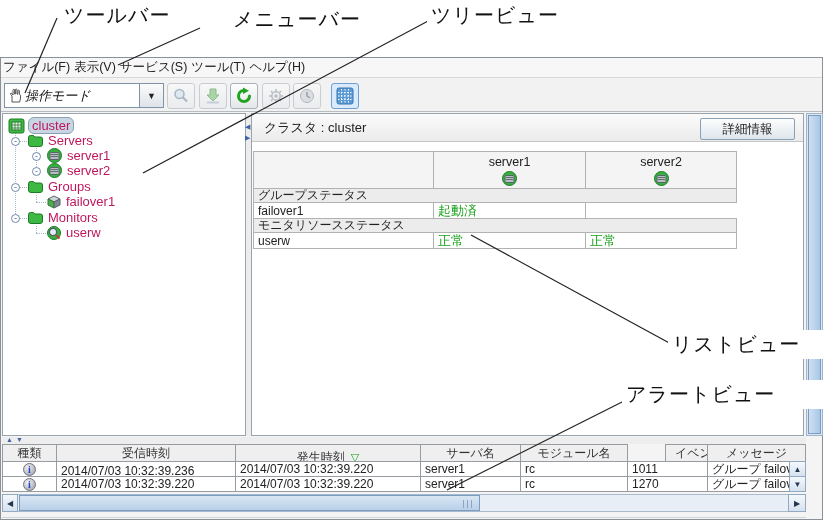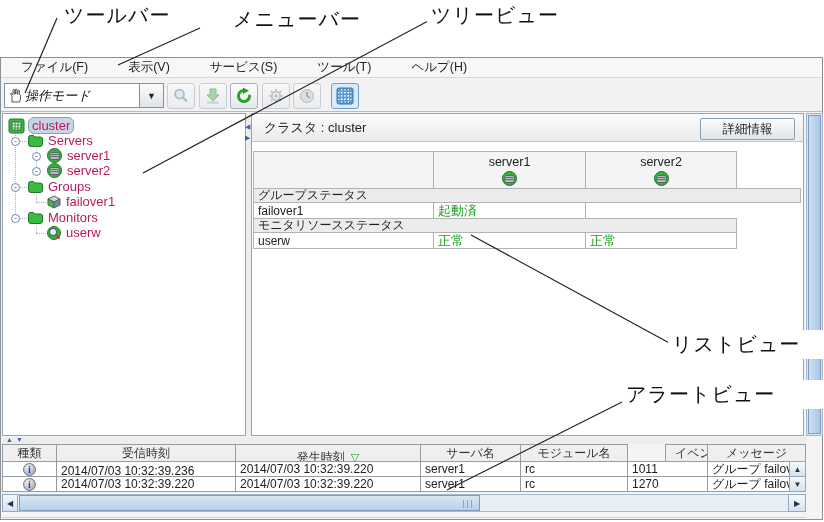--- a/index.html
+++ b/index.html
@@ -16,21 +16,21 @@
   .annot-lines { position:absolute; left:0; top:0; width:824px; height:522px; z-index:50; pointer-events:none; }
   .annot-label {
     position:absolute; z-index:60; background:#ffffff; color:#111;
     font-size:20px; letter-spacing:1px; white-space:nowrap; padding:1px 4px;
   }
 
   
   .win { position:absolute; left:0; top:57px; width:823px; height:463px; border:1px solid #8a9097; background:#f4f4f4; z-index:10; }
 
   .menubar { position:absolute; left:1px; top:58px; width:821px; height:20px; background:#f7f7f7; border-bottom:1px solid #d8d8d8; display:flex; align-items:center; z-index:11; }
-  .menu-item { font-size:12.5px; color:#222; padding:0 20px; height:100%; display:flex; align-items:center; }
+  .menu-item { font-size:12.5px; color:#222; padding:0 2px; height:100%; display:flex; align-items:center; }
 
   .toolbar { position:absolute; left:1px; top:79px; width:821px; height:33px; background:#f2f2f2; border-bottom:1px solid #b8bcc0; z-index:11; }
   .combo { position:absolute; left:3px; top:4px; width:160px; height:25px; background:#fff; border:1px solid #7d93a8; display:flex; align-items:center; }
   .combo-text { font-size:13px; color:#111; padding-left:2px; flex:1; white-space:nowrap; overflow:hidden;font-style:italic; }
   .combo-arrow-btn { width:24px; height:100%; background:linear-gradient(#fbfbfb,#dfe3e8); border-left:1px solid #7d93a8; display:flex; align-items:center; justify-content:center; font-size:9px; color:#222; }
   .tbtn { position:absolute; top:4px; width:28px; height:26px; border:1px solid #a8b0ba; border-radius:3px; background:linear-gradient(#fdfdfd,#e4e7ea); display:flex; align-items:center; justify-content:center; }
   .tbtn.disabled { opacity:.55; }
   .tbtn.active { background:#d9eafb; border-color:#6f9fd0; }
 
   
@@ -285,21 +285,21 @@
     <span class="hdr-server-name">server2</span>
     <span>
       <svg width="17" height="15" viewBox="0 0 17 15">
           <circle cx="8.5" cy="7.5" r="7" fill="#35b23e" stroke="#1e7a28"></circle>
           <rect x="4" y="4.5" width="9" height="7" rx="1" fill="#b9bec3" stroke="#5a626a"></rect>
           <path d="M5 6.5 H12 M5 8.5 H12" stroke="#5a626a" stroke-width="0.9"></path>
         </svg>
     </span>
   </div>
 
-  <div class="cell seccell" style="left:1px; top:74px; width:548px; height:15px;">
+  <div class="cell seccell" style="left:1px; top:74px; width:484px; height:15px;">
     <span>グループステータス</span>
   </div>
 
   <div class="cell" style="left:1px; top:88px; width:181px; height:17px;">
     <span>failover1</span>
   </div>
   <div class="cell" style="left:181px; top:88px; width:153px; height:17px;">
     <span class="st green">起動済</span>
   </div>
 

